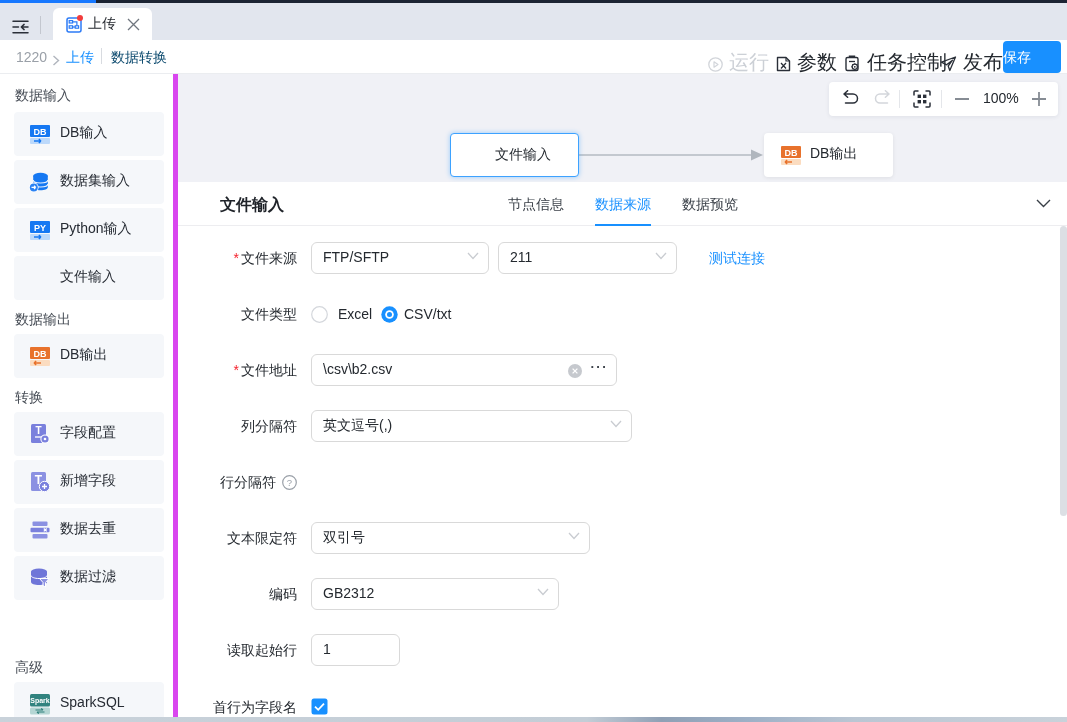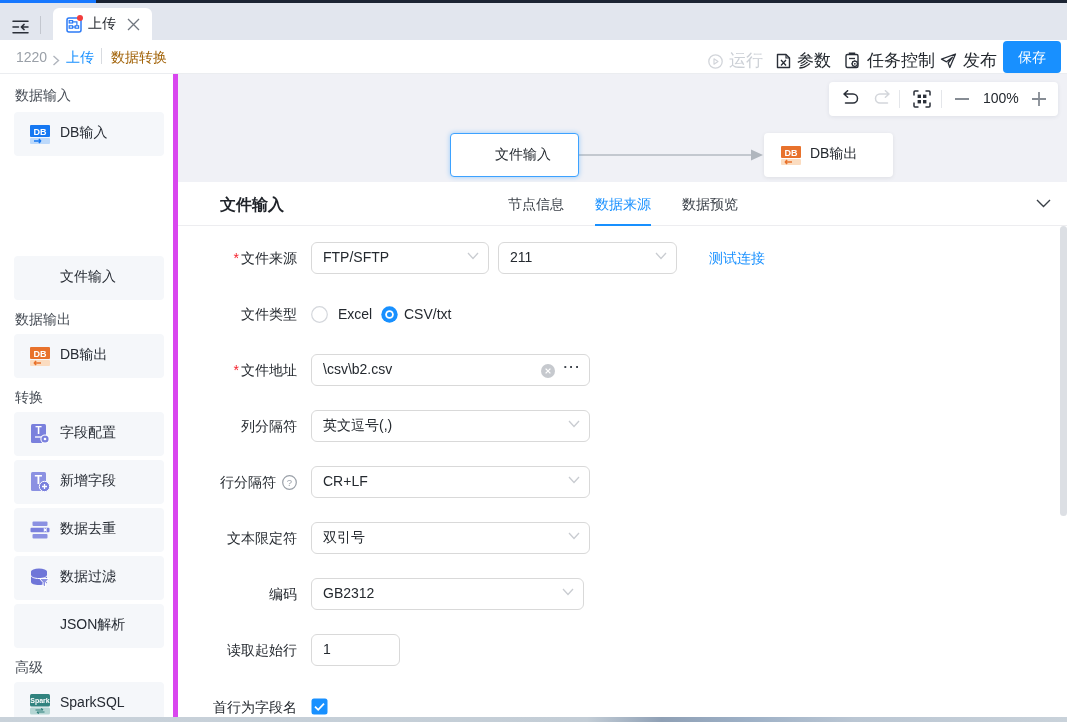--- a/index.html
+++ b/index.html
@@ -13,22 +13,22 @@
 #tabbar{left:0;top:3px;width:1067px;height:37px;background:#e2e6ee}
 #tabbar .divider{left:40px;top:13px;width:1px;height:18px;background:#c3c7cf}
 #tab{left:53px;top:5px;width:99px;height:32px;background:#fff;border-radius:6px 6px 0 0}
 #tab .ticon{left:13px;top:9px}
 #tab .reddot{left:24px;top:7px;width:6px;height:6px;border-radius:50%;background:#f23c3c}
 #tab .ttext{left:35px;top:7px;font-size:14px;color:#1f2329}
 #tab .tclose{left:74px;top:10px}
 
 #toolbar{left:0;top:40px;width:1067px;height:34px;background:#fff;border-bottom:1px solid #ebedf0}
 #toolbar .bc{top:9px;font-size:14px}
-#save{left:1003px;top:1px;width:58px;height:32px;background:#1890ff;border-radius:4px;color:#fff;text-align:center;line-height:32px;font-size:14px}
-.act{top:9px;font-size:17px;color:#24292f}
+#save{left:1003px;top:1px;width:58px;height:32px;background:#1890ff;border-radius:4px;color:#fff;text-align:left;line-height:32px;font-size:14px}
+.act{top:9px;font-size:20px;color:#24292f}
 .act svg{vertical-align:-3px;margin-right:6px}
 
 #sidebar{left:0;top:74px;width:178px;height:644px;background:#fff;border-right:5px solid #d946ef}
 .seclabel{left:15px;font-size:14px;color:#464c55}
 .card{left:14px;width:150px;height:44px;background:#f5f7fa;border-radius:4px}
 .card .cicon{left:15px;top:11px;width:22px;height:22px}
 .card .ctext{left:46px;top:12px;font-size:14px;color:#262b33}
 
 #canvas{left:178px;top:74px;width:889px;height:108px;background:#f0f1f6}
 #node1{left:272px;top:59px;width:129px;height:44px;background:#fff;border:1px solid #3da2ff;border-radius:4px;box-shadow:0 0 5px rgba(24,144,255,.4)}
@@ -86,21 +86,21 @@
   </div>
 </div>
 
 <div id="toolbar" class="abs">
   <span class="bc abs" style="left:16px;color:#9aa0a8">1220</span>
   <svg class="abs" style="left:52px;top:15px" width="8" height="11" viewBox="0 0 8 11">
       <path d="M1.5 1 L6.5 5.5 L1.5 10" stroke="#b0b5bd" stroke-width="1.4" fill="none"></path>
     </svg>
   <span class="bc abs" style="left:66px;color:#1890ff">上传</span>
   <div class="abs" style="left:101px;top:8px;width:1px;height:16px;background:#d8dbe0"></div>
-  <span class="bc abs" style="left:111px;color:#a16207">数据转换</span>
+  <span class="bc abs" style="left:111px;color:#0c4a6e">数据转换</span>
 
   <span class="act abs" style="left:708px;color:#ccd0d6">
     <svg width="15" height="15" viewBox="0 0 15 15">
         <circle cx="7.5" cy="7.5" r="6.7" fill="none" stroke="#d2d5da" stroke-width="1.3"></circle>
         <path d="M6 4.8 L10 7.5 L6 10.2 Z" fill="none" stroke="#d2d5da" stroke-width="1.2" stroke-linejoin="round"></path>
       </svg>运行</span>
   <span class="act abs" style="left:776px">
     <svg width="15" height="16" viewBox="0 0 15 16">
         <path d="M1.5 1.5 H10 L13.5 5 V14.5 H1.5 Z" fill="none" stroke="#2a2f38" stroke-width="1.4" stroke-linejoin="round"></path>
         <path d="M10 1.5 V5 H13.5" fill="none" stroke="#2a2f38" stroke-width="1.2"></path>
@@ -128,20 +128,41 @@
   <div class="seclabel abs" style="top:13px">数据输入</div>
   <div class="card abs" style="top:38px">
     <svg class="cicon abs" width="22" height="22" viewBox="0 0 22 22">
         <rect x="1" y="2" width="20" height="12" rx="1" fill="#1678f2"></rect>
         <text x="11" y="11.5" font-size="9" font-weight="bold" fill="#fff" text-anchor="middle">DB</text>
         <rect x="1" y="15" width="20" height="6" rx="1" fill="#bcd9fb"></rect>
         <path d="M5 18 H12 M12 18 l-2.2 -2 M12 18 l-2.2 2" stroke="#1678f2" stroke-width="1.4" fill="none"></path>
       </svg>
     <div class="ctext abs">DB输入</div>
   </div>
+  <div class="card abs" style="top:86px">
+    <svg class="cicon abs" width="22" height="22" viewBox="0 0 22 22">
+      <ellipse cx="11.5" cy="4.8" rx="7.3" ry="3" fill="#1678f2"></ellipse>
+      <path d="M4.2 4.8 V16.2 c0 1.7 3.3 3 7.3 3 s7.3 -1.3 7.3 -3 V4.8" fill="#1678f2"></path>
+      <path d="M4.2 9 c0 1.7 3.3 3 7.3 3 s7.3 -1.3 7.3 -3" fill="none" stroke="#e8f1fd" stroke-width="1.2"></path>
+      <path d="M4.2 13 c0 1.7 3.3 3 7.3 3 s7.3 -1.3 7.3 -3" fill="none" stroke="#e8f1fd" stroke-width="1.2"></path>
+      <circle cx="4.8" cy="16.4" r="4.8" fill="#fff"></circle>
+      <circle cx="4.8" cy="16.4" r="4" fill="#2a82f3"></circle>
+      <path d="M2.5 16.4 H6.8 M6.8 16.4 l-1.8 -1.6 M6.8 16.4 l-1.8 1.6" stroke="#fff" stroke-width="1.2" fill="none"></path>
+    </svg>
+    <div class="ctext abs">数据集输入</div>
+  </div>
+  <div class="card abs" style="top:134px">
+    <svg class="cicon abs" width="22" height="22" viewBox="0 0 22 22">
+        <rect x="1" y="2" width="20" height="12" rx="1" fill="#1678f2"></rect>
+        <text x="11" y="11.5" font-size="9" font-weight="bold" fill="#fff" text-anchor="middle">PY</text>
+        <rect x="1" y="15" width="20" height="6" rx="1" fill="#bcd9fb"></rect>
+        <path d="M5 18 H12 M12 18 l-2.2 -2 M12 18 l-2.2 2" stroke="#1678f2" stroke-width="1.4" fill="none"></path>
+      </svg>
+    <div class="ctext abs">Python输入</div>
+  </div>
   <div class="card abs" style="top:182px">
     <div class="ctext abs">文件输入</div>
   </div>
   <div class="seclabel abs" style="top:237px">数据输出</div>
   <div class="card abs" style="top:260px">
     <svg class="cicon abs" width="22" height="22" viewBox="0 0 22 22">
         <rect x="1" y="2" width="20" height="12" rx="1" fill="#e8722c"></rect>
         <text x="11" y="11.5" font-size="9" font-weight="bold" fill="#fff" text-anchor="middle">DB</text>
         <rect x="1" y="15" width="20" height="6" rx="1" fill="#fbdcc0"></rect>
         <path d="M12 18 H5 M5 18 l2.2 -2 M5 18 l2.2 2" stroke="#e8722c" stroke-width="1.4" fill="none"></path>
@@ -179,23 +200,20 @@
     <div class="ctext abs">数据去重</div>
   </div>
   <div class="card abs" style="top:482px">
     <svg class="cicon abs" width="22" height="22" viewBox="0 0 22 22">
       <ellipse cx="10" cy="4.5" rx="8" ry="3" fill="#6f76d8"></ellipse>
       <path d="M2 4.5 V15 c0 1.7 3.6 3 8 3 s8 -1.3 8 -3 V4.5" fill="#6f76d8"></path>
       <path d="M2 8.5 c0 1.7 3.6 3 8 3 s8 -1.3 8 -3" fill="none" stroke="#fff" stroke-width="1"></path>
       <path d="M10.5 11.5 H20 L16.5 15.5 V20 L14 18.5 V15.5 Z" fill="#8b91e2" stroke="#fff" stroke-width="1"></path>
     </svg>
     <div class="ctext abs">数据过滤</div>
-  </div>
-  <div class="card abs" style="top:530px">
-    <div class="ctext abs">JSON解析</div>
   </div>
   <div class="seclabel abs" style="top:585px">高级</div>
   <div class="card abs" style="top:608px">
     <svg class="cicon abs" width="22" height="22" viewBox="0 0 22 22">
         <rect x="1" y="1" width="20" height="12.5" rx="1.5" fill="#31837f"></rect>
         <text x="11" y="10" font-size="7" font-weight="bold" fill="#fff" text-anchor="middle">Spark</text>
         <rect x="1" y="14.5" width="20" height="7" rx="1.5" fill="#b5d6d4"></rect>
         <path d="M6.5 17 h7.5 M14 17 l-1.8 -1.6 M8 19 h7.5 M8 19 l1.8 1.6" stroke="#2e7f7b" stroke-width="1.2" fill="none"></path>
       </svg>
     <div class="ctext abs">SparkSQL</div>
@@ -283,66 +301,60 @@
     <svg class="abs" style="left:203px;top:19px" width="17" height="17" viewBox="0 0 17 17">
         <circle cx="8.5" cy="8.5" r="8.2" fill="#1890ff"></circle>
         <circle cx="8.5" cy="8.5" r="4.3" fill="#fff"></circle>
         <circle cx="8.5" cy="8.5" r="2.5" fill="#1890ff"></circle>
       </svg>
     <span class="abs" style="left:226px;top:19px">CSV/txt</span>
   </div>
 
   <div class="frow abs" style="top:161px">
     <span class="flabel req">文件地址</span>
-    <div class="fctl inp" style="width:279px">
+    <div class="fctl inp" style="width:306px">
         <span class="txt">\csv\b2.csv</span>
       <svg style="position:absolute;right:34px;top:9px" width="14" height="14" viewBox="0 0 14 14">
           <circle cx="7" cy="7" r="7" fill="#c6c9ce"></circle>
           <path d="M4.6 4.6 l4.8 4.8 M9.4 4.6 l-4.8 4.8" stroke="#fff" stroke-width="1.3"></path>
         </svg>
       <span style="position:absolute;right:8px;top:4px;color:#3a4048;letter-spacing:1.5px;font-weight:bold;font-size:13px">···</span>
     </div>
   </div>
 
   <div class="frow abs" style="top:217px">
     <span class="flabel">列分隔符</span>
-    <div class="fctl sel" style="width:279px">
+    <div class="fctl sel" style="width:321px">
         <span class="txt">英文逗号(,)</span>
       <svg class="arr" width="12" height="8" viewBox="0 0 12 8">
           <path d="M1 1 L6 6.5 L11 1" fill="none" stroke="#c9ccd1" stroke-width="1.3"></path>
         </svg>
       </div>
   </div>
 
   <div class="frow abs" style="top:273px">
     <span class="flabel">行分隔符 <svg width="15" height="15" viewBox="0 0 15 15" style="vertical-align:-3px;margin-left:2px">
           <circle cx="7.5" cy="7.5" r="6.8" fill="none" stroke="#9aa0a8" stroke-width="1.2"></circle>
           <text x="7.5" y="10.8" font-size="9.5" fill="#9aa0a8" text-anchor="middle">?</text>
         </svg></span>
-    <div class="fctl sel" style="width:279px">
-        <span class="txt">CR+LF</span>
-      <svg class="arr" width="12" height="8" viewBox="0 0 12 8">
-          <path d="M1 1 L6 6.5 L11 1" fill="none" stroke="#c9ccd1" stroke-width="1.3"></path>
-        </svg>
-      </div>
   </div>
 
   <div class="frow abs" style="top:329px">
     <span class="flabel">文本限定符</span>
     <div class="fctl sel" style="width:279px">
         <span class="txt">双引号</span>
       <svg class="arr" width="12" height="8" viewBox="0 0 12 8">
           <path d="M1 1 L6 6.5 L11 1" fill="none" stroke="#c9ccd1" stroke-width="1.3"></path>
         </svg>
       </div>
   </div>
 
   <div class="frow abs" style="top:385px">
     <span class="flabel">编码</span>
-    <div class="fctl sel" style="width:273px">
+    <div class="fctl sel" style="width:248px">
         <span class="txt">GB2312</span>
       <svg class="arr" width="12" height="8" viewBox="0 0 12 8">
           <path d="M1 1 L6 6.5 L11 1" fill="none" stroke="#c9ccd1" stroke-width="1.3"></path>
         </svg>
       </div>
   </div>
 
   <div class="frow abs" style="top:441px">
     <span class="flabel">读取起始行</span>
     <div class="fctl inp" style="width:89px">

